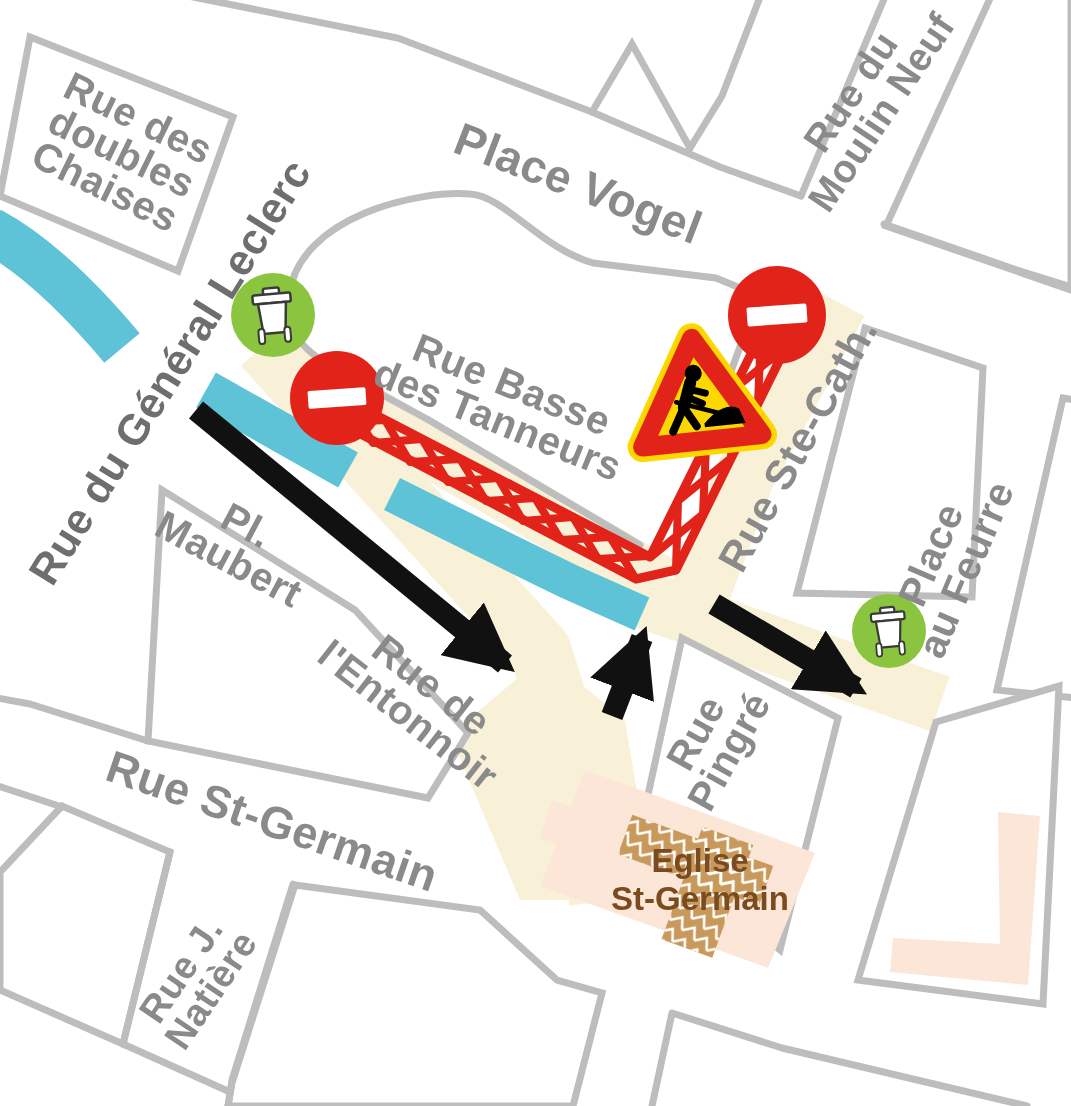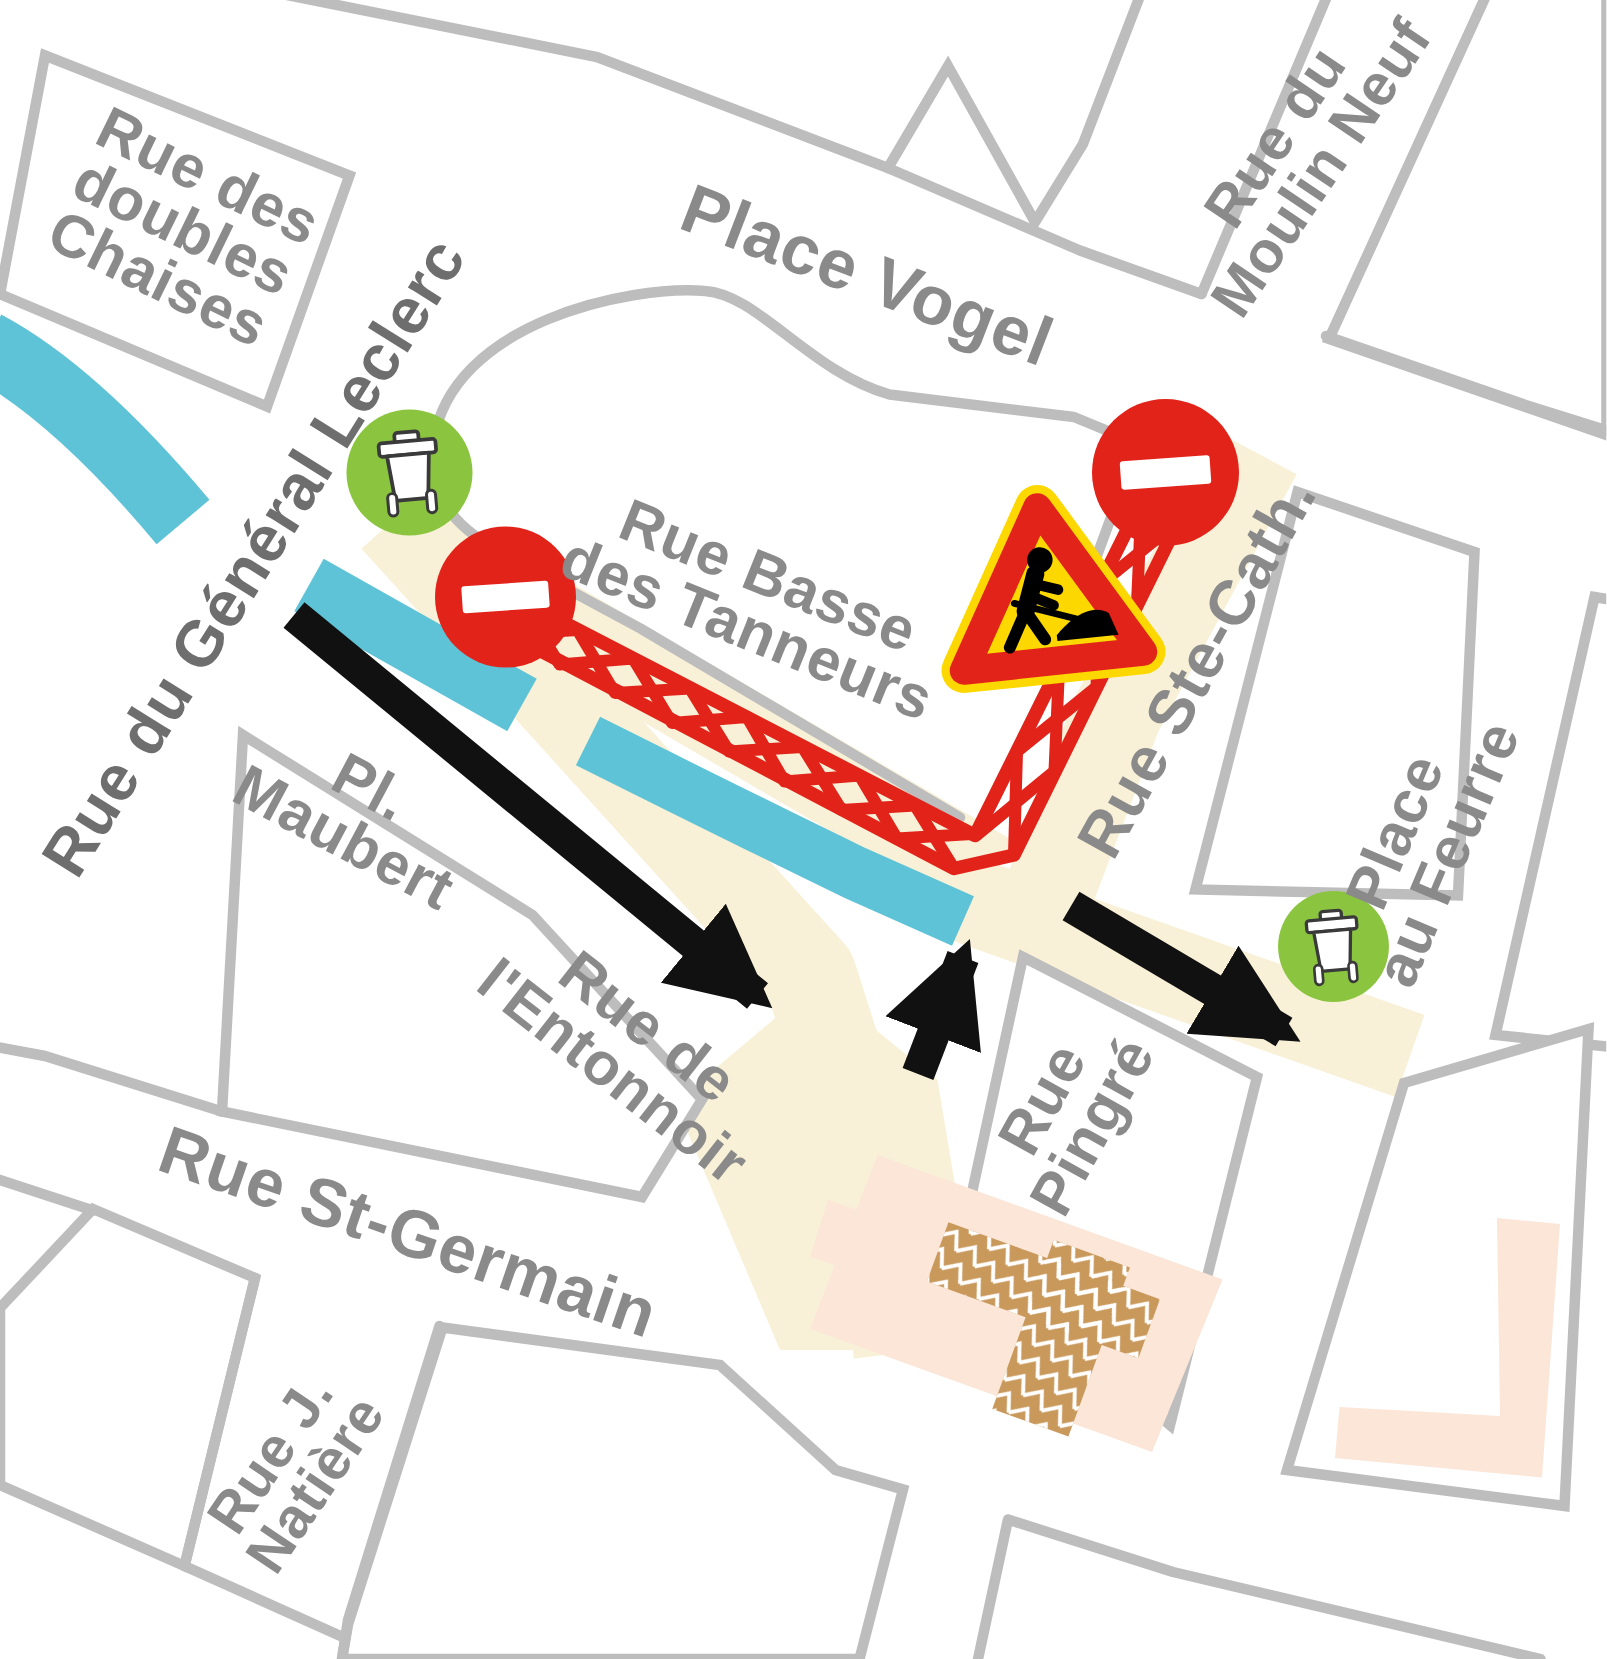--- a/index.html
+++ b/index.html
@@ -202,14 +202,18 @@
 <div class="map-label" style="left:948px;top:562px;font-size:40px;transform:translate(-50%,-50%) rotate(-67deg);">
   <div>Place</div>
   <div>au Feurre</div>
 </div>
 
 <div class="map-label" style="left:712px;top:742px;font-size:40px;transform:translate(-50%,-50%) rotate(-61deg);">
   <div>Rue</div>
   <div>Pingré</div>
 </div>
 
+<div class="map-label brown" style="left:700px;top:880px;font-size:33px;transform:translate(-50%,-50%);line-height:1.15;">
+  <div>Eglise</div>
+  <div>St-Germain</div>
+</div>
 
 </div>
 
 </body></html>

